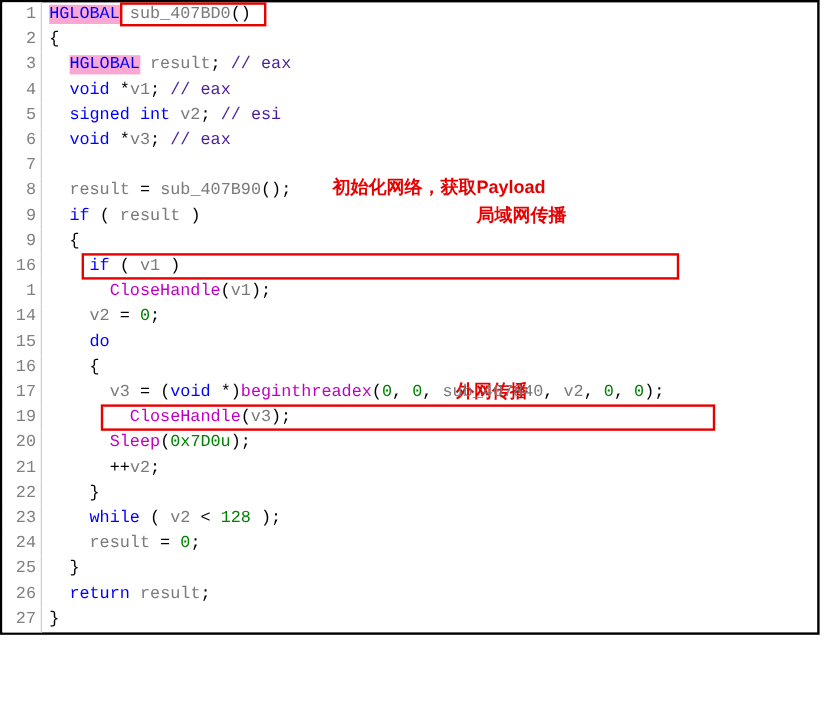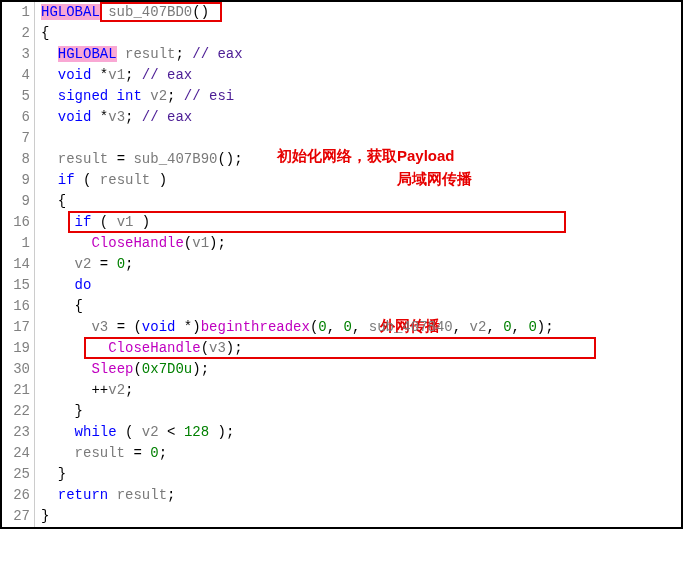--- a/index.html
+++ b/index.html
@@ -155,21 +155,21 @@
     <div class="code">      <span class="var">v3</span> = (<span class="kw">void</span> *)<span class="func">beginthreadex</span>(<span class="num">0</span>, <span class="num">0</span>, <span class="ident">sub_407840</span>, <span class="var">v2</span>, <span class="num">0</span>, <span class="num">0</span>);</div>
   </div>
 
 
   <div class="line">
     <div class="gutter">19</div>
     <div class="code">        <span class="func">CloseHandle</span>(<span class="var">v3</span>);</div>
   </div>
 
   <div class="line">
-    <div class="gutter">30</div>
+    <div class="gutter">20</div>
     <div class="code">      <span class="func">Sleep</span>(<span class="num">0x7D0u</span>);</div>
   </div>
 
   <div class="line">
     <div class="gutter">21</div>
     <div class="code">      <span>++</span><span class="var">v2</span>;</div>
   </div>
 
   <div class="line">
     <div class="gutter">22</div>

